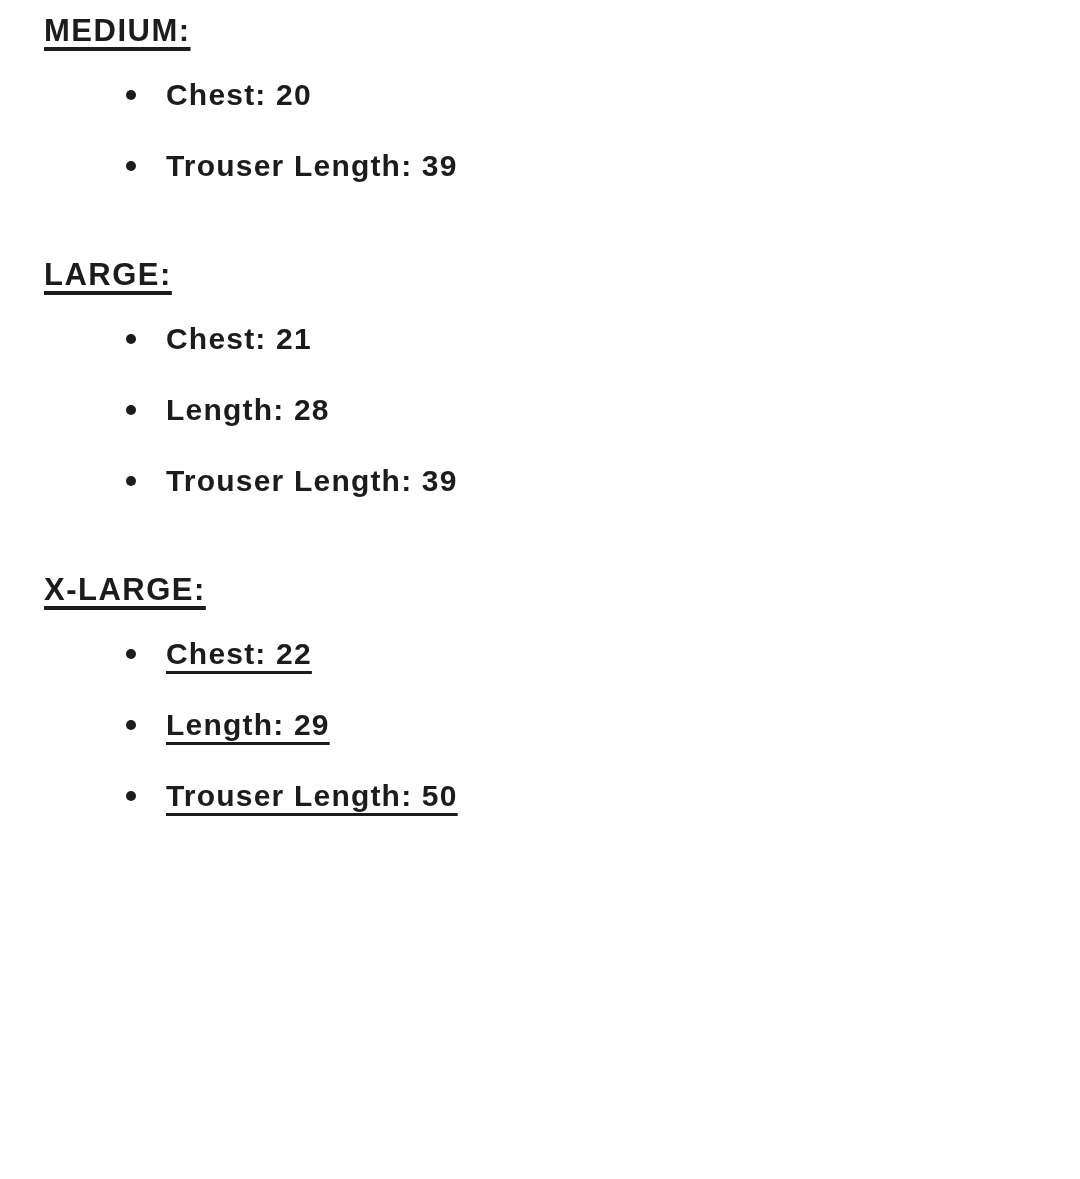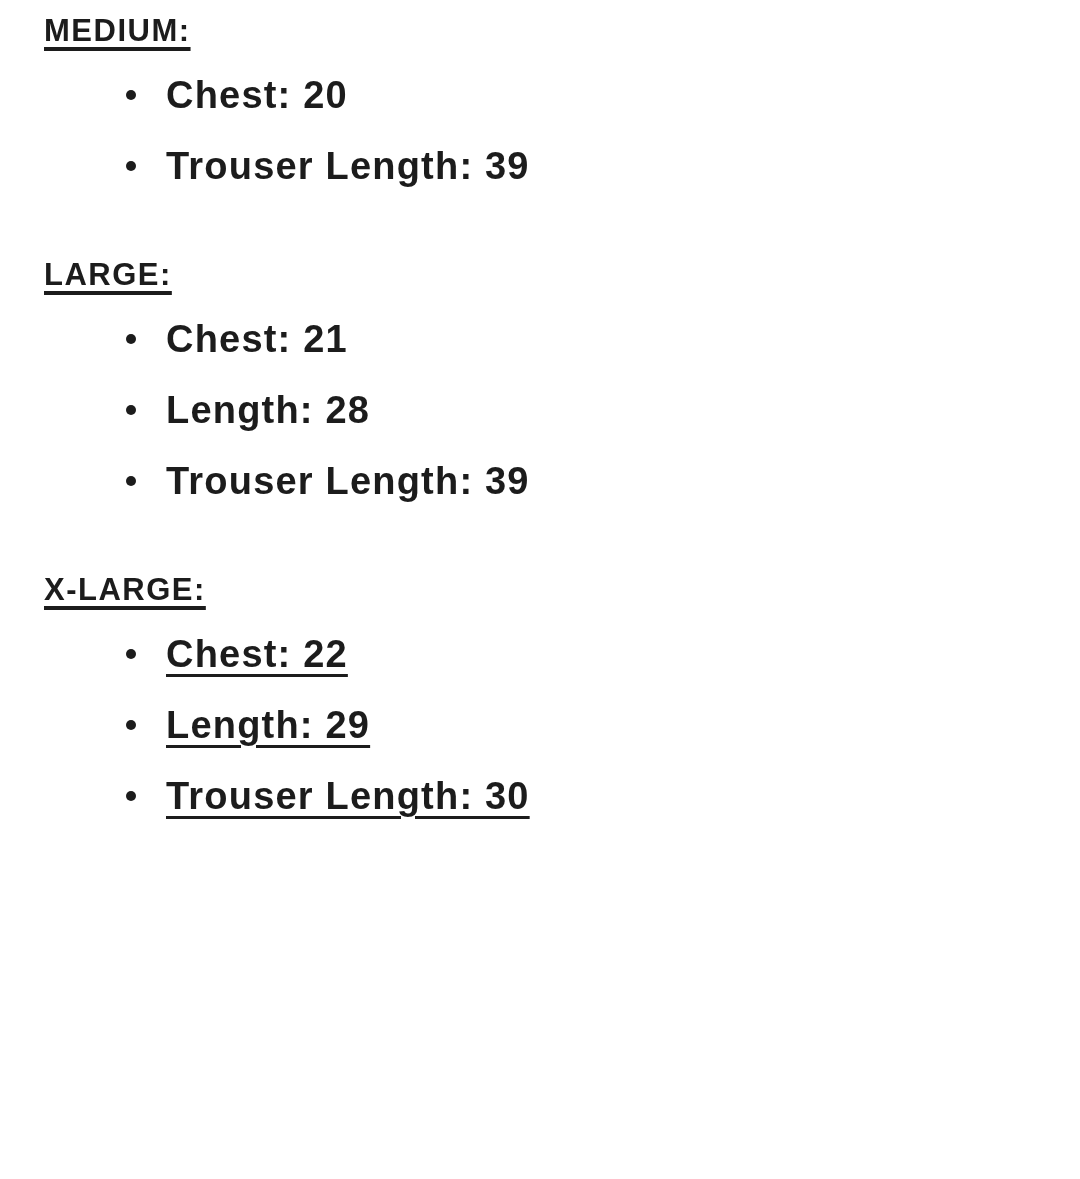--- a/index.html
+++ b/index.html
@@ -33,21 +33,21 @@
     text-decoration-thickness: 4px;
     text-underline-offset: 6px;
   }
   ul.measure-list {
     list-style: none;
     margin: 0;
     padding: 0 0 0 122px;
   }
   ul.measure-list li {
     position: relative;
-    font-size: 38px;
+    font-size: 30px;
     line-height: 38px;
     letter-spacing: 1.2px;
     margin: 0 0 33px 0;
   }
   ul.measure-list li:last-child {
     margin-bottom: 33px;
   }
   ul.measure-list li .bullet-dot {
     position: absolute;
     left: -40px;
@@ -107,18 +107,18 @@
       <li>
         <span class="bullet-dot"></span>
         <span class="item-text">Chest: 22</span>
       </li>
       <li>
         <span class="bullet-dot"></span>
         <span class="item-text">Length: 29</span>
       </li>
       <li>
         <span class="bullet-dot"></span>
-        <span class="item-text">Trouser Length: 30</span>
+        <span class="item-text">Trouser Length: 50</span>
       </li>
     </ul>
   </div>
 
 </div>
 
 </body></html>

